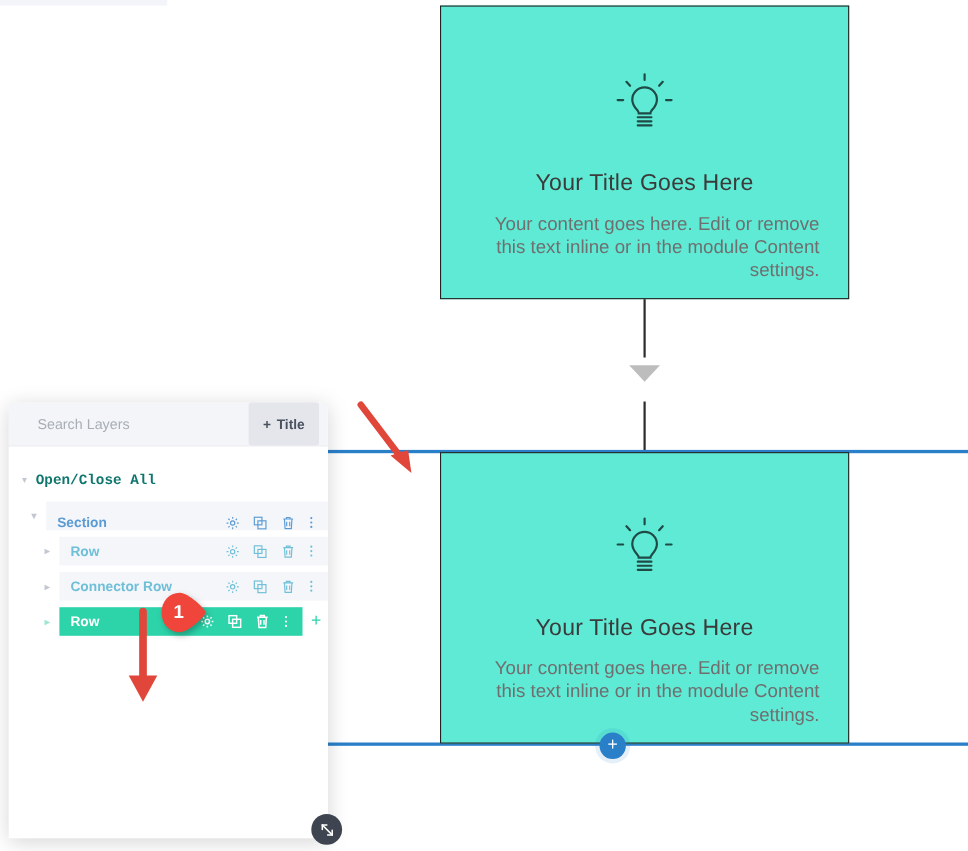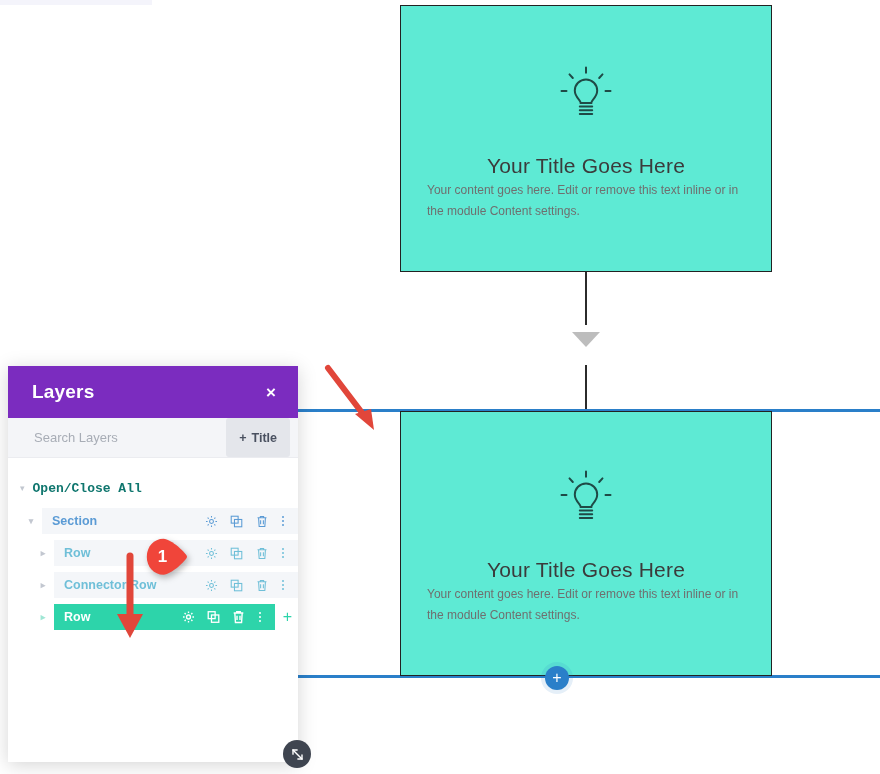--- a/index.html
+++ b/index.html
@@ -29,22 +29,22 @@
   .module-b { left: 400px; top: 411px; width: 372px; height: 265px; }
 
   .bulb-wrap { margin-top: 58px; }
   .module-b .bulb-wrap { margin-top: 56px; }
   .module-title {
     margin-top: 30px;
     font-size: 21px; color: #3b3b3b; font-weight: 400;
     letter-spacing: .2px;
   }
   .module-body {
-    margin-top: 2px; width: 318px; text-align: left;
-    font-size: 12px; line-height: 21px; color: #6f6f6f;
+    margin-top: 14px; width: 318px; text-align: right;
+    font-size: 17px; line-height: 21px; color: #6f6f6f;
   }
 
   
   .conn-line {
     position: absolute; left: 585px; width: 2px; background: #2b2b2b;
   }
   .conn-line-top { top: 272px; height: 53px; }
   .conn-line-bottom { top: 365px; height: 46px; }
   .conn-tri {
     position: absolute; left: 572px; top: 332px;
@@ -131,21 +131,21 @@
   .layer-row .bar {
     flex: 1; height: 26px; display: flex; align-items: center;
     background: #f4f6f9; padding-left: 10px; padding-right: 8px;
   }
   .layer-row .name { flex: 1; }
   .layer-row .icons {
     display: flex; align-items: center; gap: 12px; padding-right: 4px;
   }
 
   .row-section { margin-left: 12px; }
-  .row-section .bar  { color: #5b9bd5; }
+  .row-section .bar  { color: #5b9bd5; align-items: flex-end; }
   .row-indent { margin-left: 24px; }
   .row-indent .bar { color: #6fbfd8; }
   .row-selected .bar {
     background: #2dd4aa; color: #ffffff;
   }
   .row-selected .caret { color: #9fe6d4; }
   .row-plus {
     color: #2dd4aa; font-size: 16px; font-weight: 400;
     padding: 0 6px 0 8px; line-height: 1; cursor: pointer;
   }
@@ -217,24 +217,20 @@
       </svg>
     </div>
     <div class="module-title">Your Title Goes Here</div>
     <div class="module-body">Your content goes here. Edit or remove this text inline or in the module Content settings.</div>
   </div>
 
   <div class="add-circle">+</div>
 
   <div class="layers-panel">
 
-    <div class="panel-header">
-      <span class="panel-title">Layers</span>
-      <span class="panel-close">×</span>
-    </div>
 
     <div class="panel-search">
       <input class="search-input" type="text" placeholder="Search Layers" style="">
       <button class="filter-btn">
         <span>+</span>
         <span>Title</span>
       </button>
     </div>
 
     <div class="panel-body">

